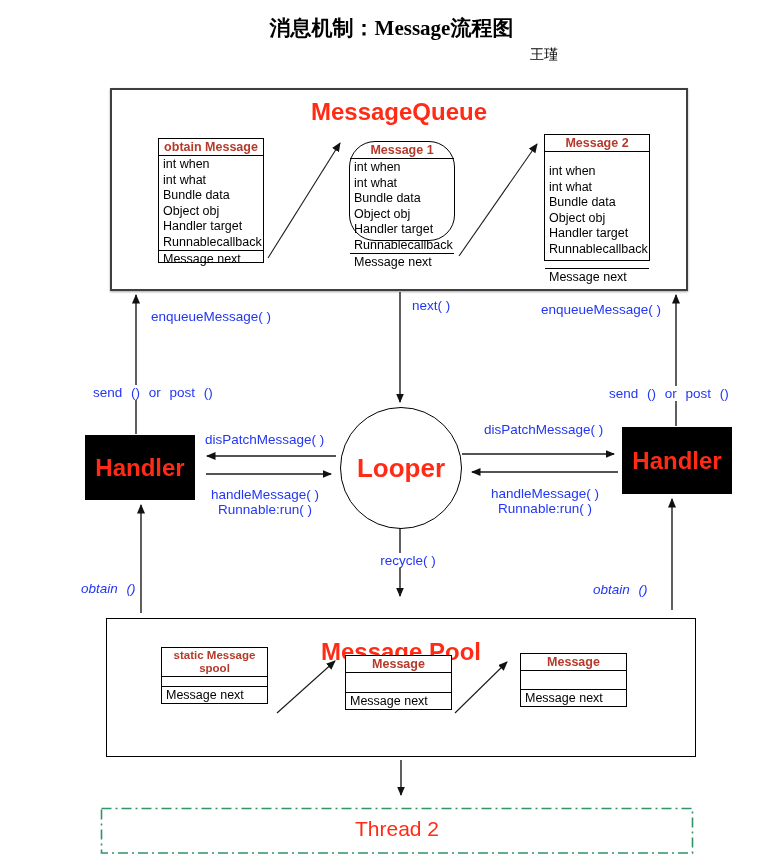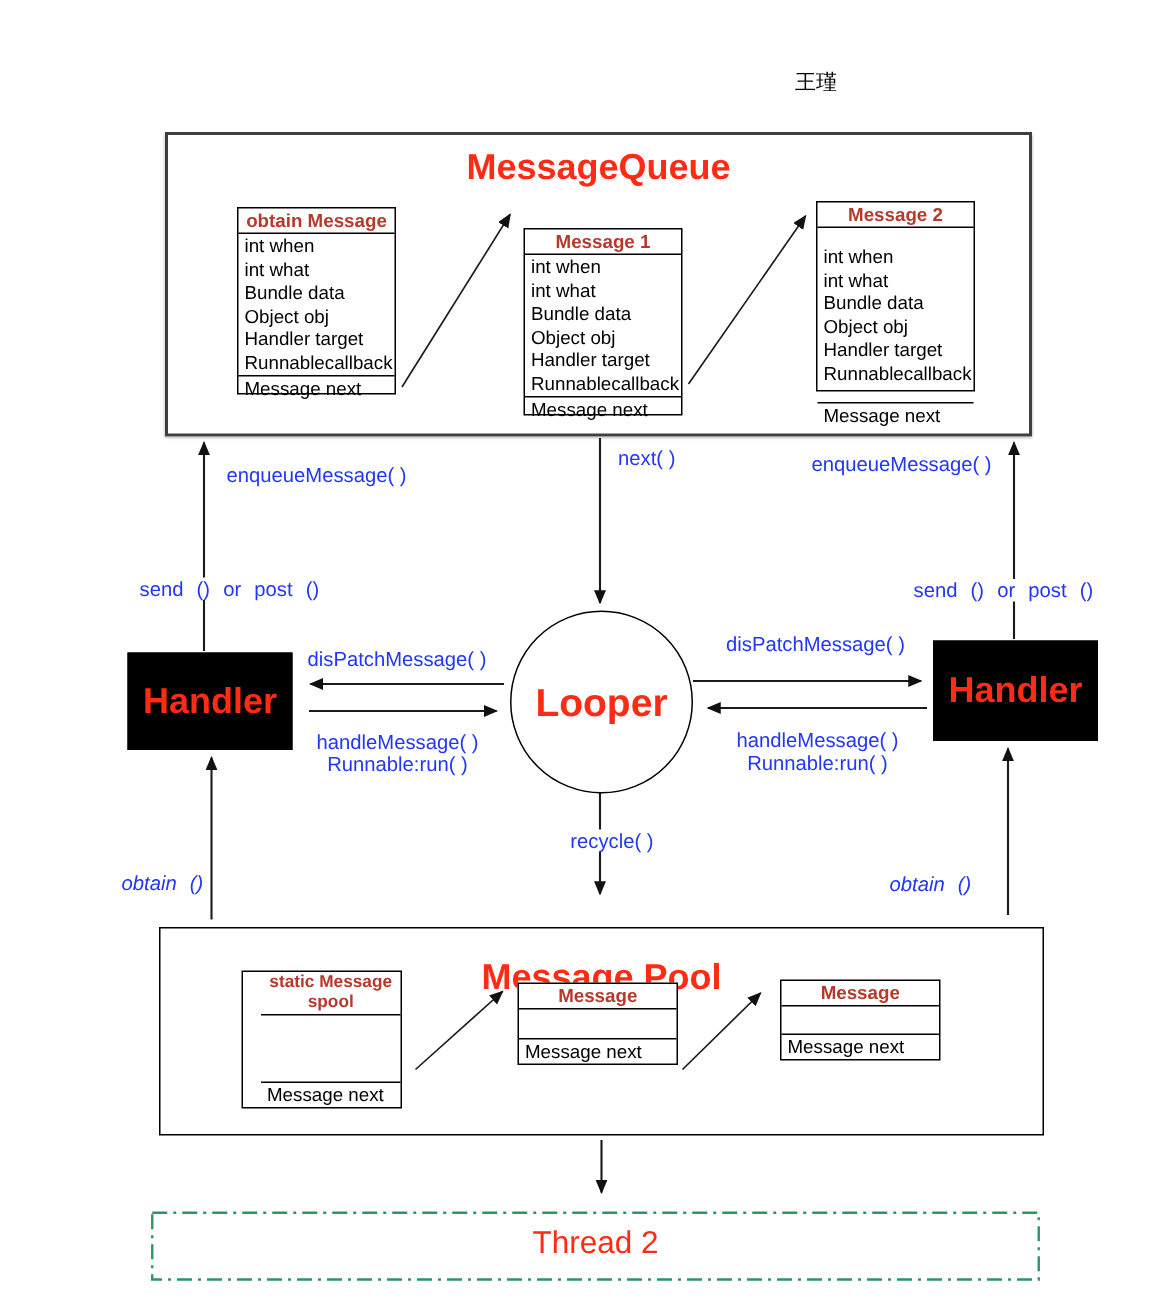--- a/index.html
+++ b/index.html
@@ -81,40 +81,41 @@
       <line x1="268" y1="258" x2="340" y2="143" marker-end="url(#ah)"></line>
       <line x1="459" y1="256" x2="537" y2="144" marker-end="url(#ah)"></line>
 
       <line x1="277" y1="713" x2="335" y2="661" marker-end="url(#ah)"></line>
       <line x1="455" y1="713" x2="507" y2="662" marker-end="url(#ah)"></line>
     </g>
 
     <rect x="101.5" y="808.5" width="591" height="44.5" fill="none" stroke="#2f9466" stroke-width="1.6" stroke-dasharray="10 4 2 4"></rect>
   </svg>
 
+  <div class="abs page-title">消息机制：Message流程图</div>
   <div class="abs author">王瑾</div>
 
   <div class="abs mq-box">
     <div class="section-title" style="margin-top:8px;">MessageQueue</div>
   </div>
 
   <div class="abs struct" style="left:158px;top:138px;width:106px;height:125px;">
     <div class="struct-header">obtain Message</div>
     <div class="struct-body">
       <div>int when</div>
       <div>int what</div>
       <div>Bundle data</div>
       <div>Object obj</div>
       <div>Handler target</div>
       <div>Runnablecallback</div>
     </div>
     <div class="struct-footer">Message next</div>
   </div>
 
-  <div class="abs struct" style="left:349px;top:152px;width:106px;height:125px;">
+  <div class="abs struct" style="left:349px;top:141px;width:106px;height:100px;border-radius:26px;">
     <div class="struct-header">Message 1</div>
     <div class="struct-body">
       <div>int when</div>
       <div>int what</div>
       <div>Bundle data</div>
       <div>Object obj</div>
       <div>Handler target</div>
       <div>Runnablecallback</div>
     </div>
     <div class="struct-footer">Message next</div>
@@ -159,21 +160,21 @@
     <span>Handler</span>
   </div>
   <div class="abs looper">
     <span>Looper</span>
   </div>
 
   <div class="abs pool-box">
     <div class="section-title" style="margin-top:19px;">Message Pool</div>
   </div>
 
-  <div class="abs struct" style="left:161px;top:647px;width:107px;height:92px;padding-left:12px;">
+  <div class="abs struct" style="left:161px;top:647px;width:107px;height:57px;">
     <div class="struct-header" style="font-size:11.5px;line-height:13px;">
       <div>static Message</div>
       <div>spool</div>
     </div>
     <div class="struct-body"></div>
     <div class="struct-footer">Message next</div>
   </div>
 
   <div class="abs struct" style="left:345px;top:655px;width:107px;height:55px;">
     <div class="struct-header">Message</div>

